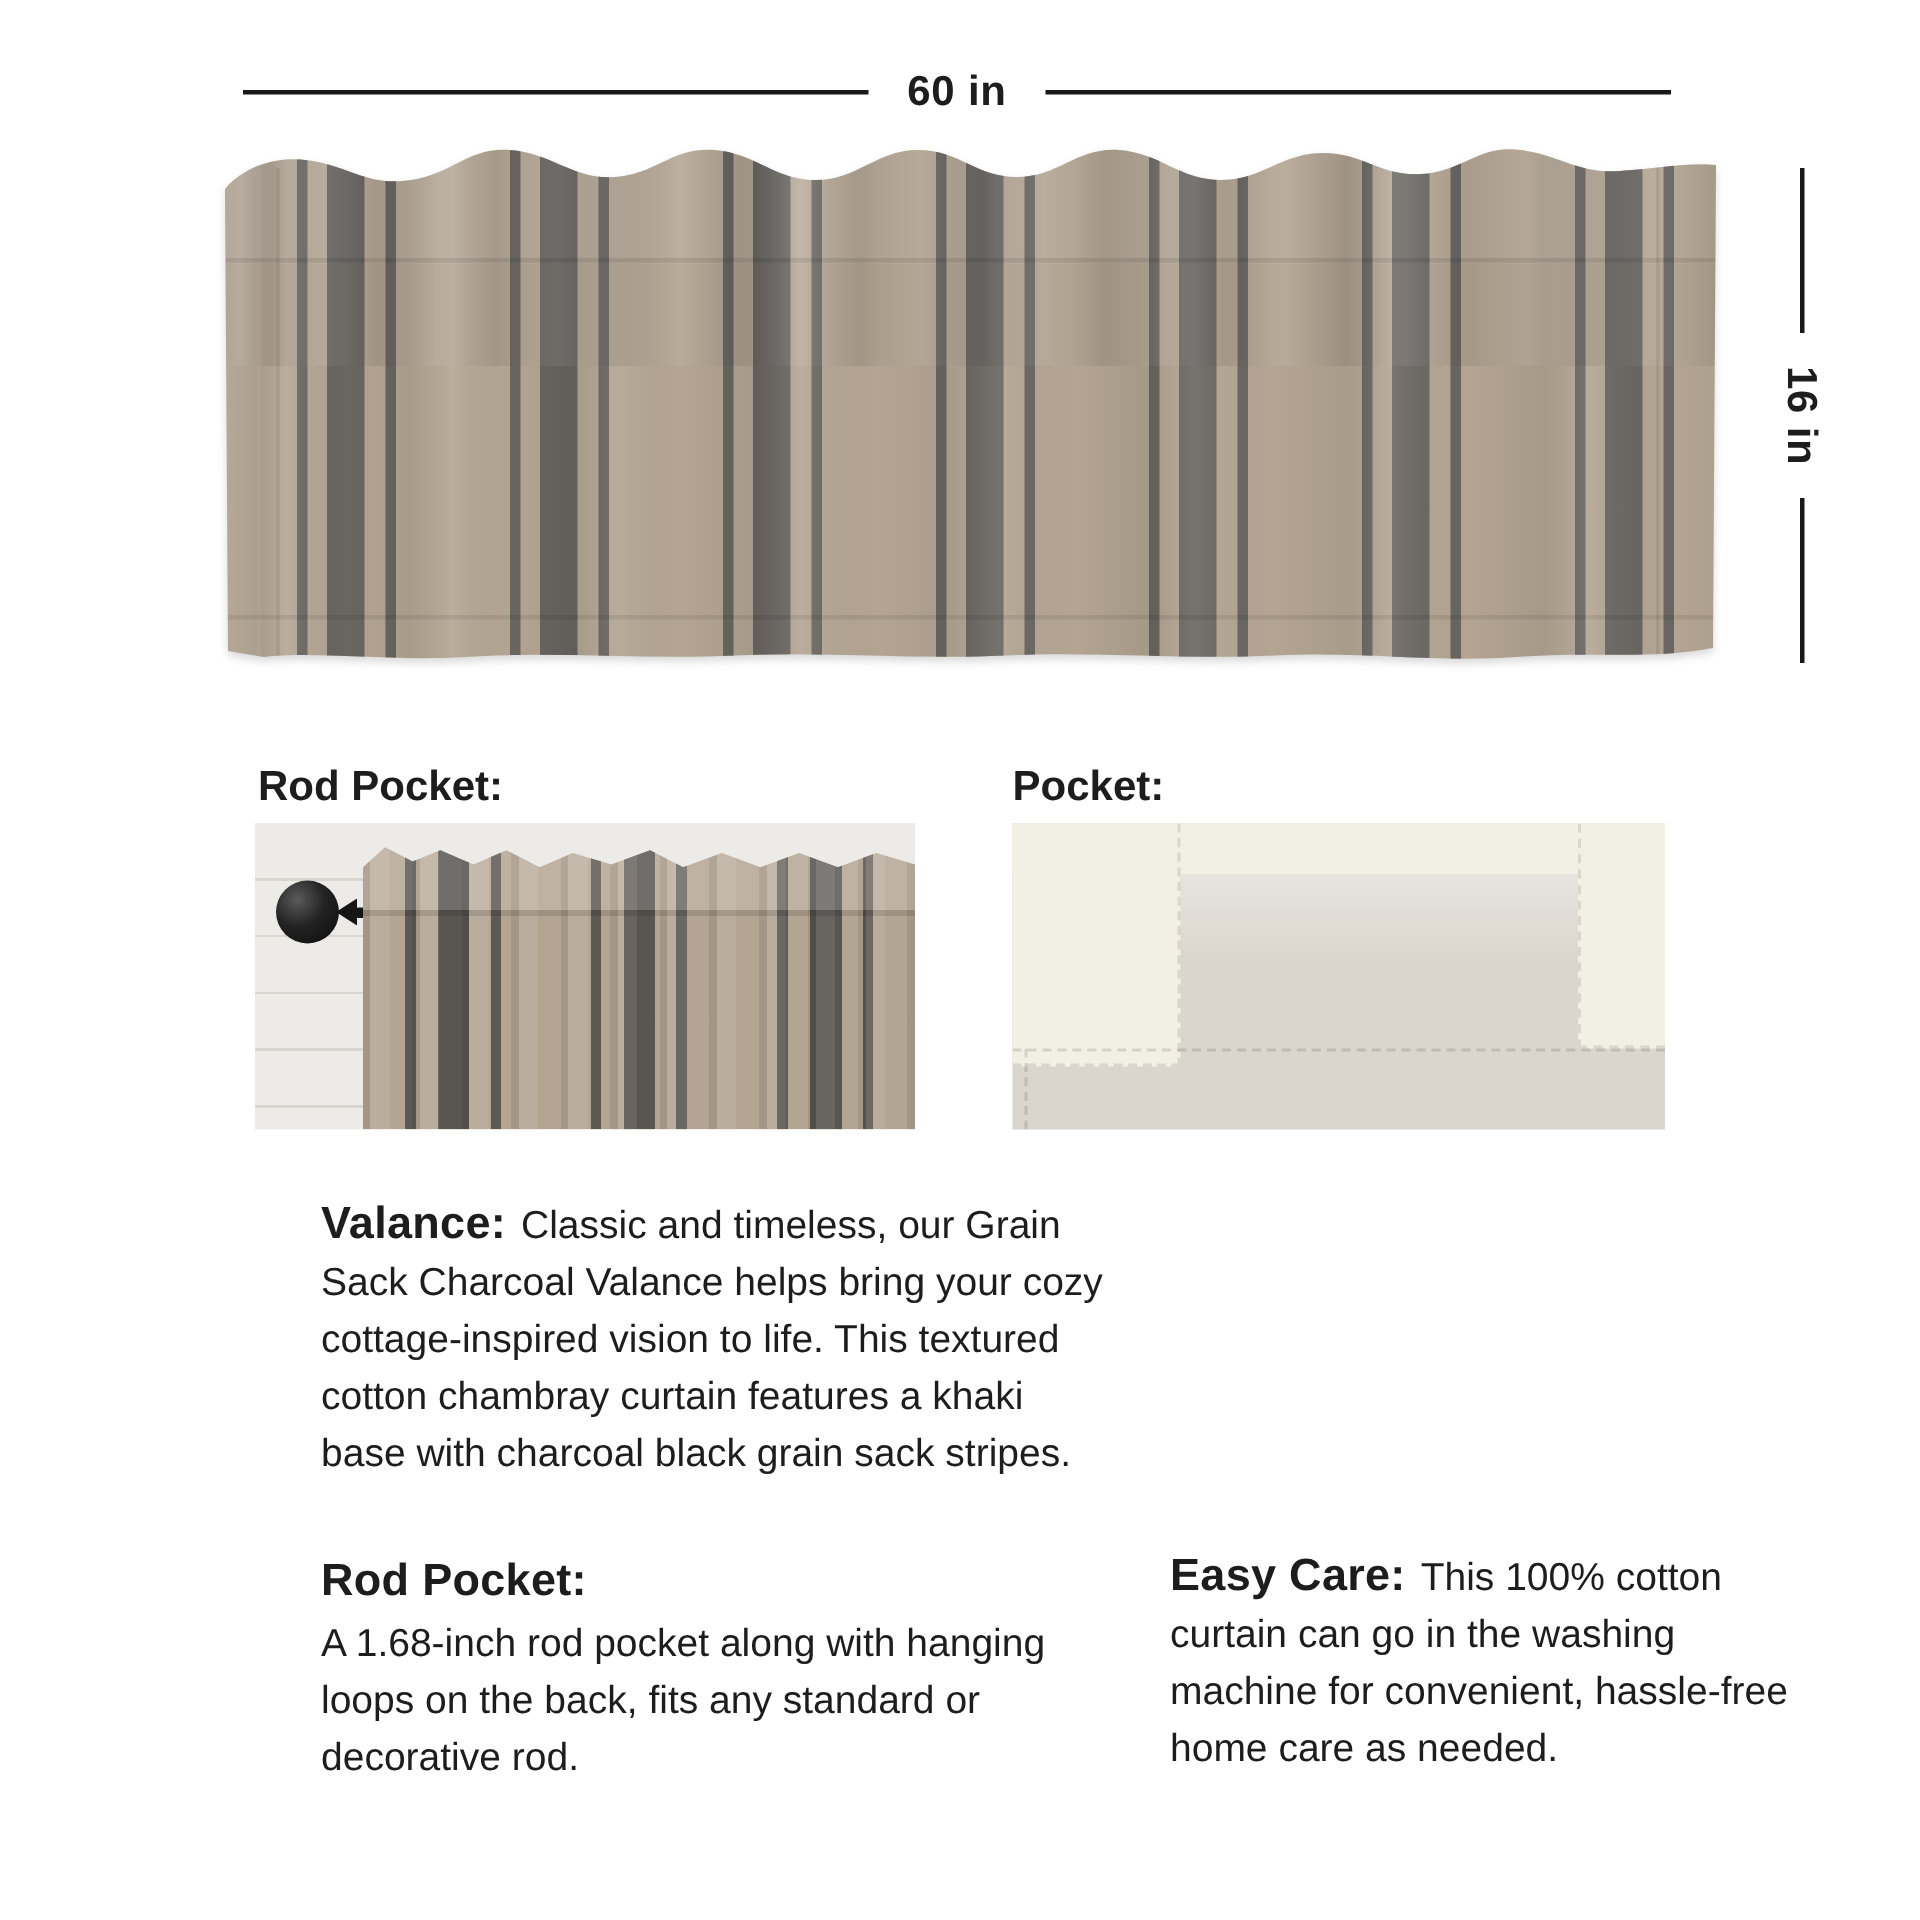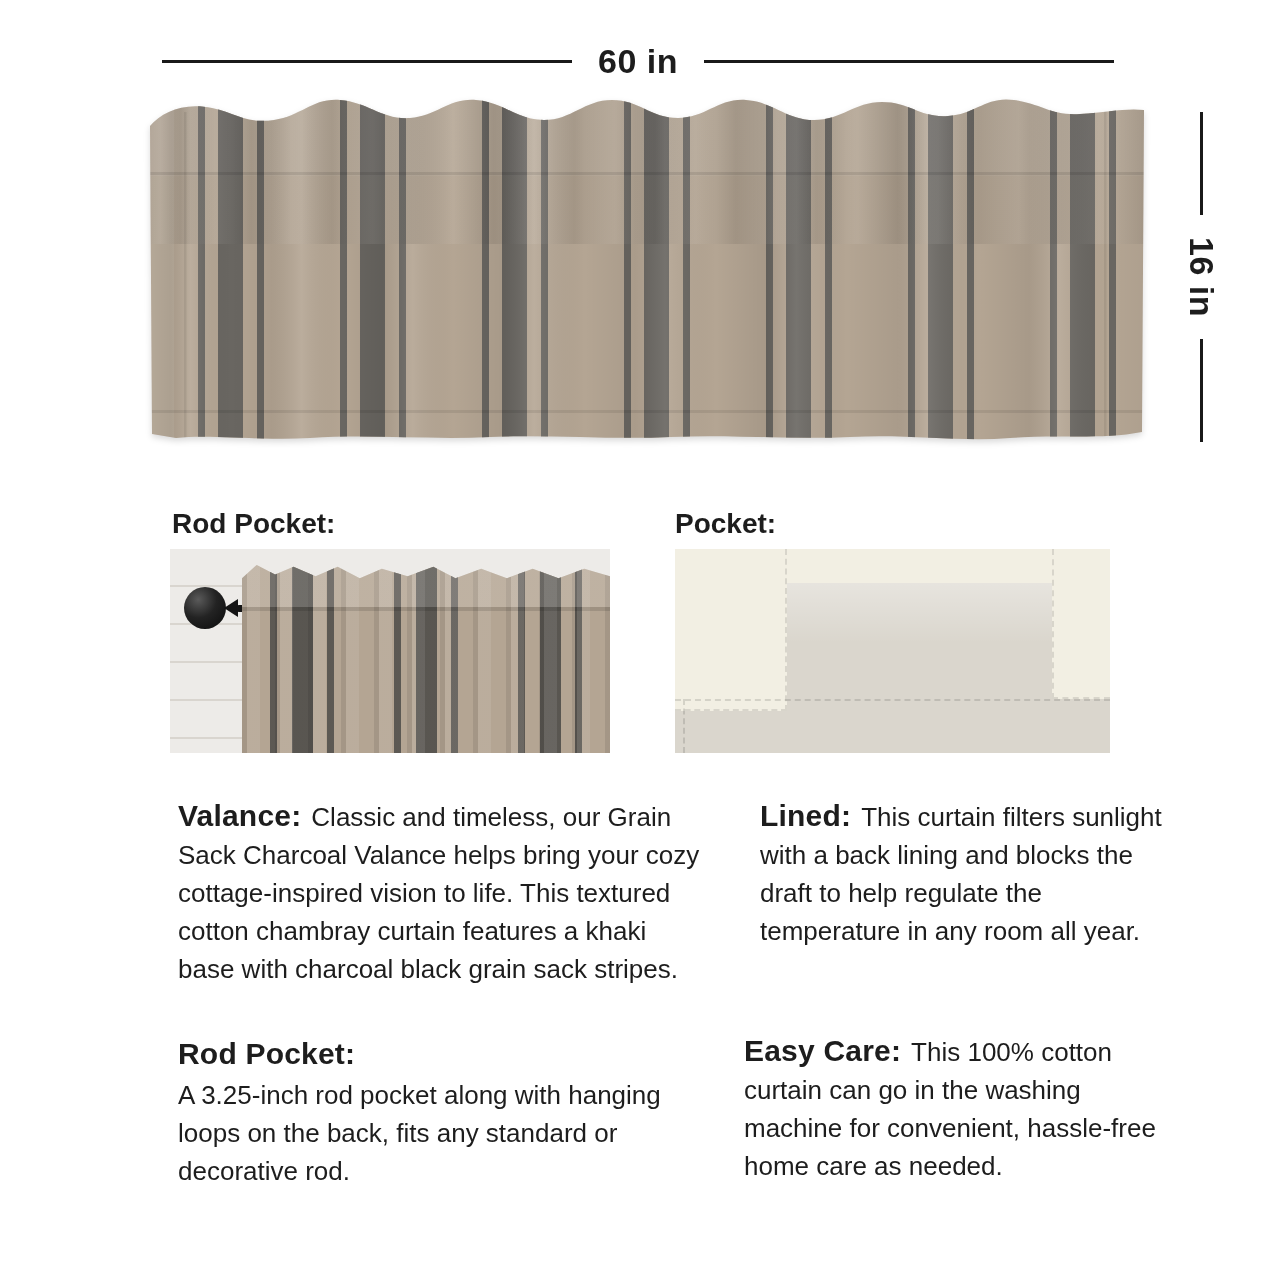--- a/index.html
+++ b/index.html
@@ -9,21 +9,21 @@
   }
   *{box-sizing:border-box;margin:0;padding:0;}
   html,body{width:1280px;height:1280px;background:var(--page-bg);
     font-family:"Liberation Sans", sans-serif;color:var(--text);}
   .canvas{position:relative;width:1280px;height:1280px;overflow:hidden;}
 
   
   .dim-top{position:absolute;left:162px;top:48px;width:952px;height:26px;
     display:flex;align-items:center;gap:26px;}
   .dim-top .dline{flex:1;height:3px;background:var(--line);}
-  .dim-label{font-size:34px;font-weight:700;letter-spacing:.5px;white-space:nowrap;}
+  .dim-label{font-size:28px;font-weight:700;letter-spacing:.5px;white-space:nowrap;}
   .dim-right{position:absolute;left:1184px;top:112px;height:330px;width:34px;
     display:flex;flex-direction:column;align-items:center;gap:22px;}
   .dim-right .dline{flex:1;width:3px;background:var(--line);}
   .dim-right .dim-label{writing-mode:vertical-rl;}
 
   
   .valance-wrap{position:absolute;left:140px;top:84px;width:1010px;height:378px;}
   .valance-wrap svg{display:block;filter:drop-shadow(0 3px 3px rgba(0,0,0,.15));}
 
   
@@ -58,21 +58,21 @@
   .lin-tab-left{position:absolute;left:0;top:0;width:112px;height:162px;background:var(--cream);
     border-right:2px dashed rgba(0,0,0,.10);border-bottom:2px dashed rgba(0,0,0,.10);}
   .lin-tab-right{position:absolute;right:0;top:0;width:58px;height:150px;background:var(--cream);
     border-left:2px dashed rgba(0,0,0,.10);border-bottom:2px dashed rgba(0,0,0,.10);}
   .lin-stitch-h{position:absolute;left:0;top:150px;width:100%;border-top:2px dashed rgba(0,0,0,.12);}
   .lin-stitch-v{position:absolute;left:8px;top:150px;bottom:0;border-left:2px dashed rgba(0,0,0,.12);}
   .lin-sheen{position:absolute;left:112px;top:34px;right:58px;height:60px;
     background:linear-gradient(180deg,rgba(255,255,255,.35),rgba(255,255,255,0));}
 
   
-  .desc{position:absolute;font-size:26px;line-height:38px;color:var(--text);}
+  .desc{position:absolute;font-size:26px;line-height:38px;color:var(--text);margin-left:36px;}
   .desc strong{font-size:30px;font-weight:700;margin-right:10px;letter-spacing:.2px;}
   .desc h3{font-size:30px;font-weight:700;line-height:44px;letter-spacing:.2px;}
   .d-valance{left:178px;top:797px;width:525px;}
   .d-lined{left:760px;top:797px;width:415px;}
   .d-rodpocket{left:178px;top:1032px;width:525px;}
   .d-easycare{left:744px;top:1032px;width:430px;}
 </style>
 </head>
 <body>
 
@@ -216,26 +216,23 @@
     <div class="lin-tab-left"></div>
     <div class="lin-tab-right"></div>
     <div class="lin-stitch-h"></div>
     <div class="lin-stitch-v"></div>
   </div>
 
   <p class="desc d-valance">
     <strong>Valance:</strong><span>Classic and timeless, our Grain Sack Charcoal Valance helps bring your cozy cottage-inspired vision to life. This textured cotton chambray curtain features a khaki base with charcoal black grain sack stripes.</span>
   </p>
 
-  <p class="desc d-lined">
-    <strong>Lined:</strong><span>This curtain filters sunlight with a back lining and blocks the draft to help regulate the temperature in any room all year.</span>
-  </p>
 
   <div class="desc d-rodpocket">
     <h3>Rod Pocket:</h3>
-    <p>A 3.25-inch rod pocket along with hanging loops on the back, fits any standard or decorative rod.</p>
+    <p>A 1.68-inch rod pocket along with hanging loops on the back, fits any standard or decorative rod.</p>
   </div>
 
   <p class="desc d-easycare">
     <strong>Easy Care:</strong><span>This 100% cotton curtain can go in the washing machine for convenient, hassle-free home care as needed.</span>
   </p>
 
 </div>
 
 </body></html>

